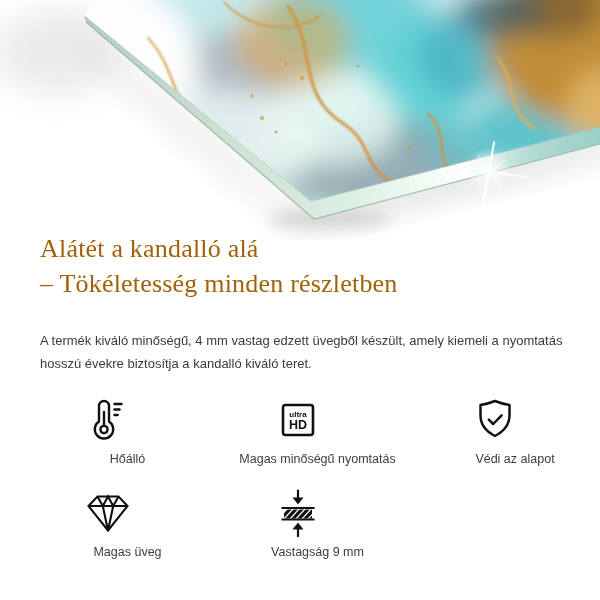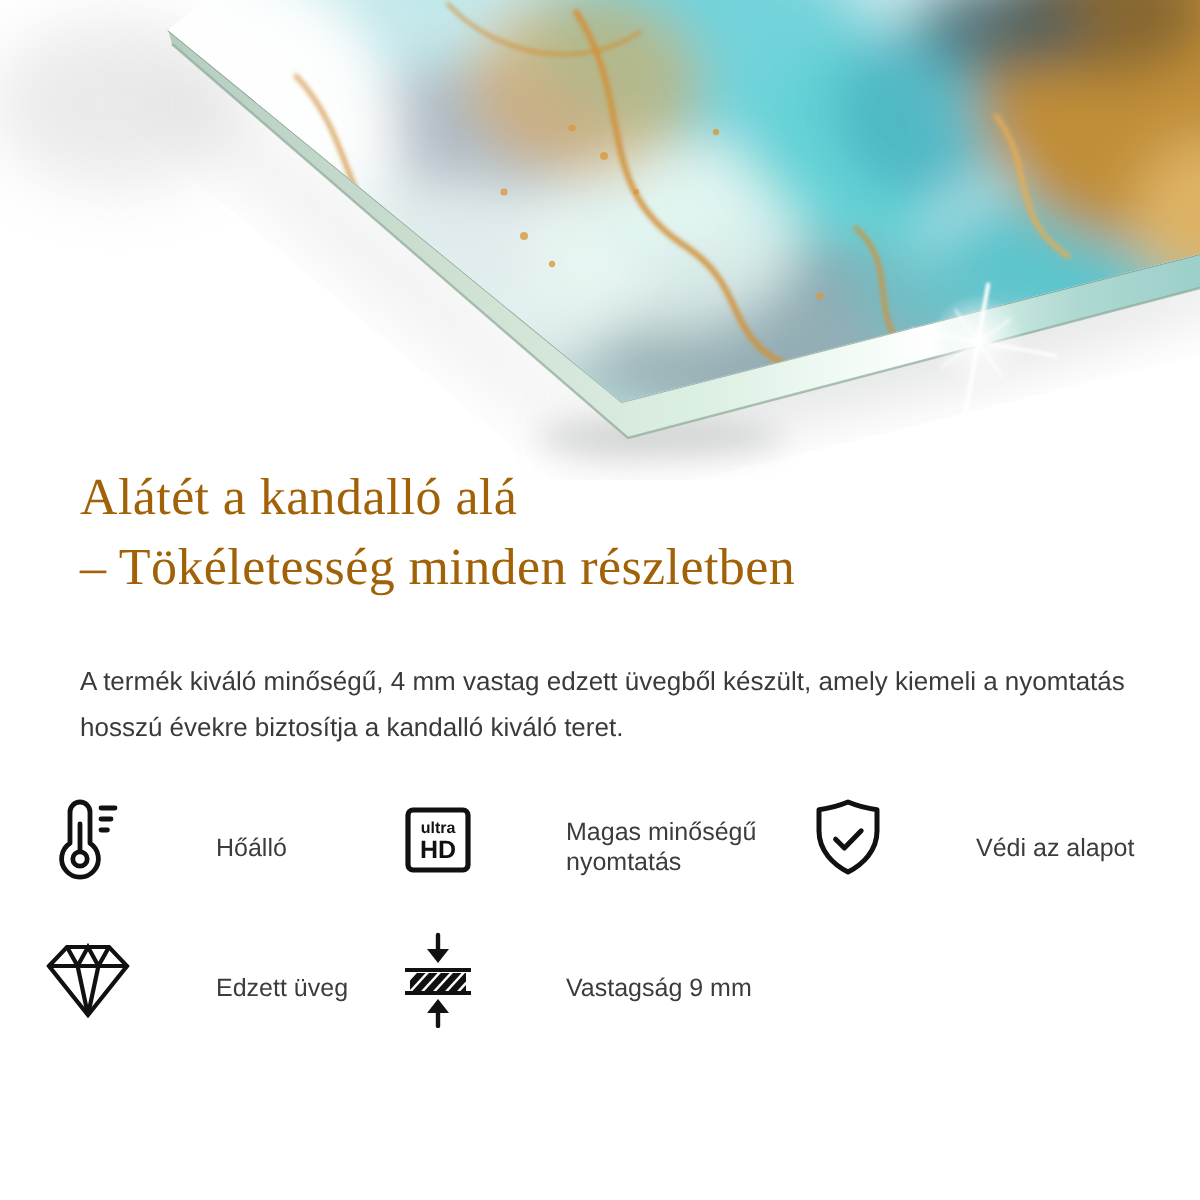--- a/index.html
+++ b/index.html
@@ -16,21 +16,21 @@
   }
   .bodytext{
     position:absolute;left:40px;top:313px;width:525px;
     font-size:13px;line-height:23px;color:#3a3a3a;margin-top:16px;
   }
   .bodytext .pline{white-space:nowrap;}
   .features{
     position:absolute;left:20px;top:396px;width:575px;
     display:grid;grid-template-columns:175px 205px 190px;row-gap:22px;
   }
-  .feature{display:flex;align-items:center;}
+  .feature{display:flex;flex-direction:column;align-items:center;}
   .feature .icon-box{width:48px;height:48px;display:flex;align-items:center;justify-content:center;}
   .feature svg{width:48px;height:48px;display:block;}
   .feature .flabel{margin-top:8px;font-size:12.5px;color:#3c3c3c;line-height:15px;margin-left:40px;}
   .hd-top{font:700 8px "Liberation Sans",sans-serif;}
   .hd-bottom{font:700 12.5px "Liberation Sans",sans-serif;}
 </style>
 </head>
 <body>
 
 <div class="canvas">
@@ -198,21 +198,21 @@
 
     <div class="feature">
       <div class="icon-box">
         <svg viewBox="0 0 48 48" fill="none" stroke="#111111" stroke-width="2.1" stroke-linejoin="miter">
           <path d="M4.5,17 L13.5,7.5 L34.5,7.5 L43.5,17 L24,41.5 Z"></path>
           <path d="M4.5,17 L43.5,17"></path>
           <path d="M13.5,7.5 L18.8,17 L24,7.5 L29.2,17 L34.5,7.5"></path>
           <path d="M18.8,17 L24,41.5 M29.2,17 L24,41.5"></path>
         </svg>
       </div>
-      <div class="flabel">Edzett üveg</div>
+      <div class="flabel">Magas üveg</div>
     </div>
 
 
     <div class="feature">
       <div class="icon-box">
         <svg viewBox="0 0 48 48">
           <defs>
             <clipPath id="barClip">
                 <rect x="10" y="20.5" width="28" height="9"></rect>
               </clipPath>

